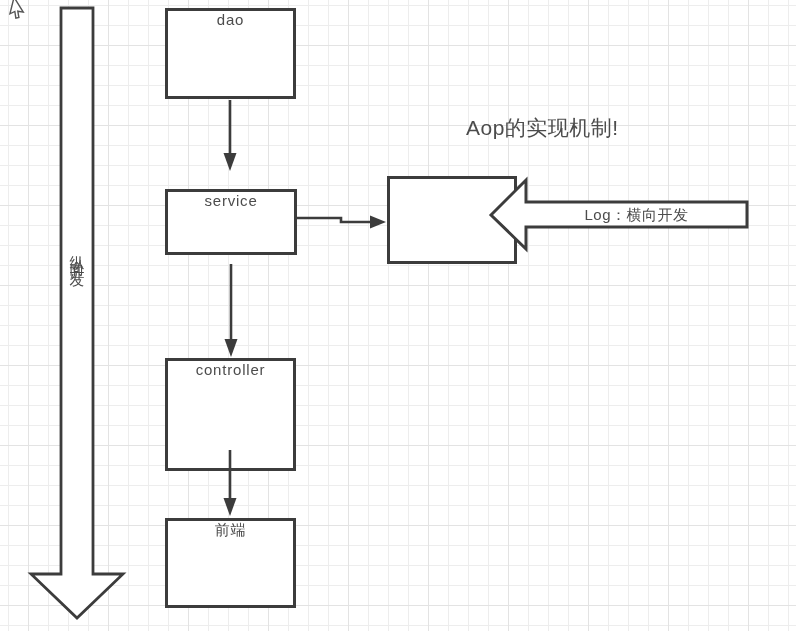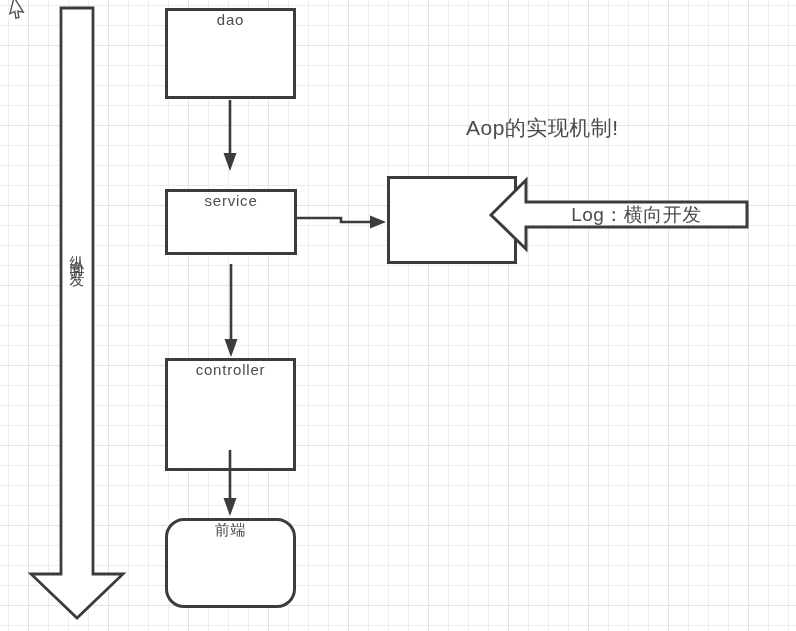--- a/index.html
+++ b/index.html
@@ -35,21 +35,21 @@
   }
   .box .lbl {
     color: #4c4c4c;
     font-size: 15px;
     letter-spacing: 0.8px;
     white-space: nowrap;
   }
   #box-dao        { left: 165px; top: 8px;   width: 131px; height: 91px; }
   #box-service    { left: 165px; top: 189px; width: 132px; height: 66px; }
   #box-controller { left: 165px; top: 358px; width: 131px; height: 113px; }
-  #box-frontend   { left: 165px; top: 518px; width: 131px; height: 90px; border-radius: 19px; }
+  #box-frontend   { left: 165px; top: 518px; width: 131px; height: 90px; }
   #box-aop        { left: 387px; top: 176px; width: 130px; height: 88px; }
 
   #shape-layer {
     position: absolute;
     left: 0; top: 0;
     z-index: 2;
     pointer-events: none;
   }
   .overlay-text {
     position: absolute;
@@ -64,21 +64,21 @@
     white-space: nowrap;
   }
   #log-label {
     left: 526px;
     top: 202px;
     width: 221px;
     height: 26px;
     display: flex;
     align-items: center;
     justify-content: center;
-    font-size: 19px;
+    font-size: 15px;
     letter-spacing: 0.5px;
     white-space: nowrap;
   }
   #vertical-label {
     left: 69px;
     top: 243px;
     font-size: 15px;
     writing-mode: vertical-rl;
     text-orientation: upright;
     letter-spacing: 6px;

